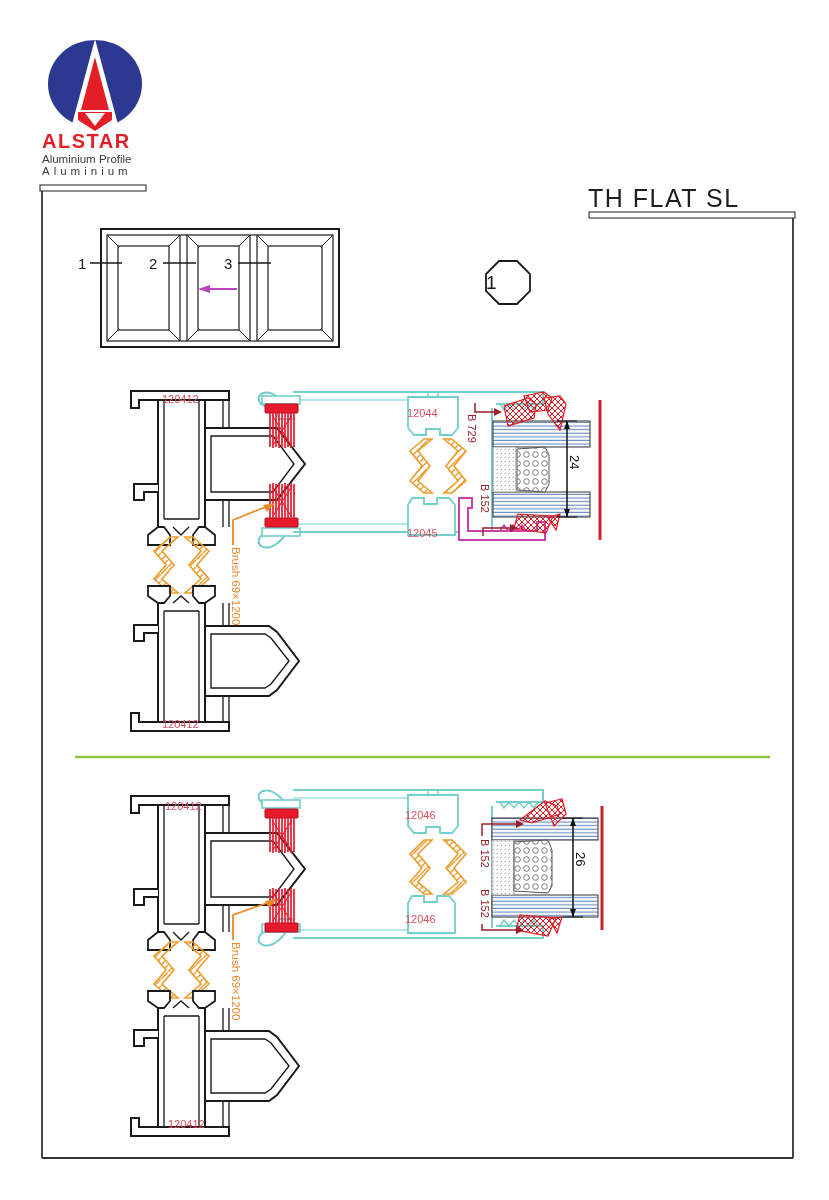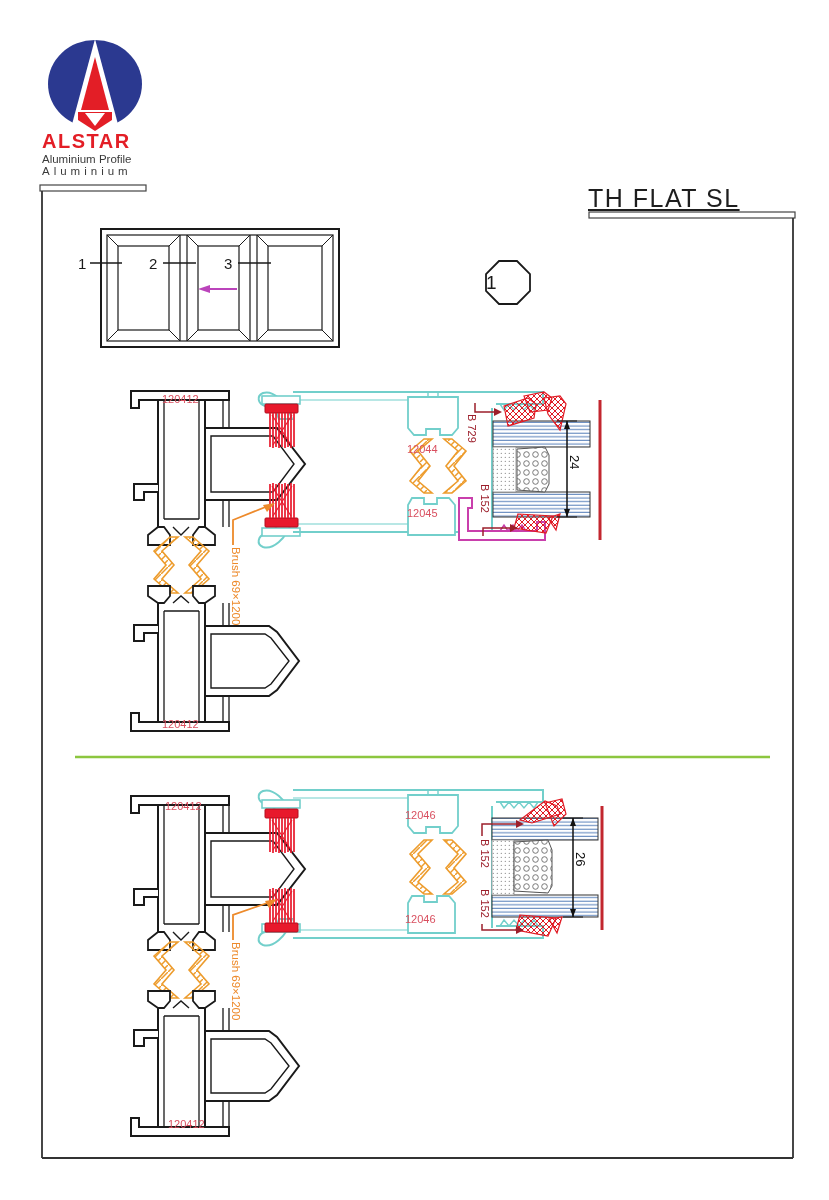--- a/index.html
+++ b/index.html
@@ -240,32 +240,32 @@
       <path d="M233,940 V915 L270,902" fill="none" stroke="#ED8A2B" stroke-width="1.8"></path>
       <path d="M277,899 L265,901 L269,908 Z" fill="#ED8A2B"></path>
     </g>
   </g>
 </svg>
 
 <div class="t ctr" style="left:42px;top:131px;width:104px;font-size:20px;font-weight:bold;color:#E31E26;letter-spacing:1.5px;">ALSTAR</div>
 <div class="t ctr" style="left:42px;top:154px;width:102px;font-size:11.5px;color:#3a3a3a;">Aluminium Profile</div>
 <div class="t ctr" style="left:42px;top:166px;width:102px;font-size:11.5px;color:#3a3a3a;letter-spacing:4px;">Aluminium</div>
 
-<div class="t" style="left:588px;top:186px;font-size:25px;color:#1e1e1e;letter-spacing:1.5px;text-decoration:underline;">TH FLAT SL</div>
+<div class="t" style="left:588px;top:186px;font-size:25px;color:#1e1e1e;letter-spacing:1.5px;">TH FLAT SL</div>
 
 <div class="t" style="left:78px;top:256px;font-size:15px;color:#1a1a1a;">1</div>
 <div class="t" style="left:149px;top:256px;font-size:15px;color:#1a1a1a;">2</div>
 <div class="t" style="left:224px;top:256px;font-size:15px;color:#1a1a1a;">3</div>
 
 <div class="t ctr" style="left:486px;top:273px;width:44px;font-size:19px;color:#1a1a1a;">1</div>
 
 <div class="t" style="left:162px;top:394px;font-size:11px;color:#D94F5F;">120412</div>
 <div class="t" style="left:162px;top:719px;font-size:11px;color:#D94F5F;">120412</div>
-<div class="t ctr" style="left:407px;top:408px;width:52px;font-size:11px;color:#D94F5F;margin-top:36px;">12044</div>
-<div class="t ctr" style="left:407px;top:508px;width:52px;font-size:11px;color:#D94F5F;">12045</div>
+<div class="t ctr" style="left:407px;top:408px;width:52px;font-size:11px;color:#D94F5F;">12044</div>
+<div class="t ctr" style="left:407px;top:528px;width:52px;font-size:11px;color:#D94F5F;">12045</div>
 <div class="t rot" style="left:477px;top:414px;font-size:11px;color:#9C1F2B;">B 729</div>
 <div class="t rot" style="left:490px;top:484px;font-size:11px;color:#9C1F2B;">B 152</div>
 <div class="t rot" style="left:581px;top:455px;font-size:13px;color:#111;">24</div>
 <div class="t rot" style="left:241px;top:547px;font-size:11.5px;color:#ED8A2B;">Brush 69×1200</div>
 
 <div class="t" style="left:165px;top:801px;font-size:11px;color:#D94F5F;">120412</div>
 <div class="t" style="left:168px;top:1119px;font-size:11px;color:#D94F5F;">120412</div>
 <div class="t ctr" style="left:405px;top:810px;width:52px;font-size:11px;color:#D94F5F;">12046</div>
 <div class="t ctr" style="left:405px;top:914px;width:52px;font-size:11px;color:#D94F5F;">12046</div>
 <div class="t rot" style="left:490px;top:839px;font-size:11px;color:#9C1F2B;">B 152</div>

